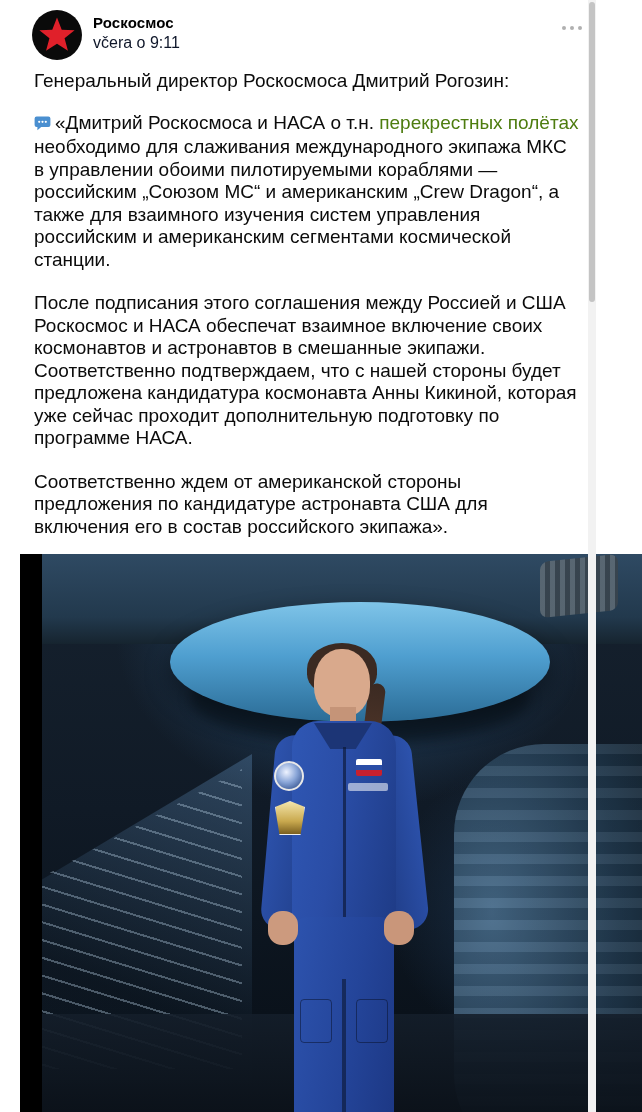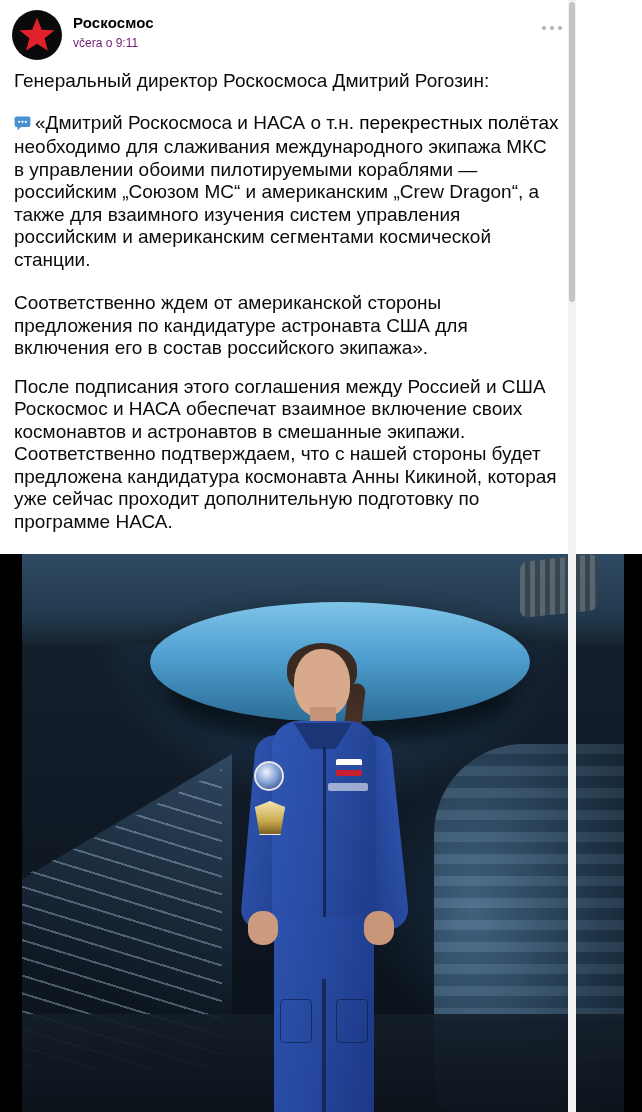--- a/index.html
+++ b/index.html
@@ -13,20 +13,21 @@
     height: 1112px;
     font-family: "Liberation Sans", sans-serif;
     color: #000000;
     overflow: hidden;
   }
   .post {
     width: 576px;
     height: 1112px;
     background: #ffffff;
     position: relative;
+    margin-left: 20px;
   }
   
   .post-header {
     display: flex;
     align-items: flex-start;
     padding: 10px 12px 6px 12px;
     position: relative;
   }
   .avatar {
     width: 50px;
@@ -53,22 +54,22 @@
     justify-content: center;
   }
   .channel-name {
     font-size: 15px;
     font-weight: bold;
     color: #000000;
     line-height: 18px;
     letter-spacing: 0.1px;
   }
   .timestamp {
-    font-size: 12px;
-    color: #701a75;
+    font-size: 16px;
+    color: #0f172a;
     line-height: 16px;
     margin-top: 3px;
   }
   .more-menu {
     position: absolute;
     right: 14px;
     top: 26px;
     display: flex;
     gap: 4px;
     cursor: pointer;
@@ -95,21 +96,21 @@
   }
   .para.last {
     margin-bottom: 16px;
   }
   .speech-icon {
     display: inline-block;
     vertical-align: -2px;
     margin-right: 4px;
   }
   a.link {
-    color: #000000;
+    color: #4d7c0f;
     text-decoration: none;
   }
   
   .photo {
     position: relative;
     width: 642px;
     height: 640px;
     overflow: hidden;
     background: #0d1117;
   }
@@ -450,23 +451,23 @@
       <span class="speech-icon">
         <svg width="17" height="15" viewBox="0 0 17 15" aria-hidden="true">
           <path d="M2.6,0.6 H14.4 A2,2 0 0 1 16.4,2.6 V9 A2,2 0 0 1 14.4,11 H7.2 L3.4,14.2 V11 H2.6 A2,2 0 0 1 0.6,9 V2.6 A2,2 0 0 1 2.6,0.6 Z" fill="#4a8fd0"></path>
           <circle cx="5.2" cy="5.8" r="1.1" fill="#ffffff"></circle>
           <circle cx="8.5" cy="5.8" r="1.1" fill="#ffffff"></circle>
           <circle cx="11.8" cy="5.8" r="1.1" fill="#ffffff"></circle>
         </svg>
       </span><span>«Дмитрий Роскосмоса и НАСА о т.н. </span><a class="link" href="#">перекрестных полётах</a><span> необходимо для слаживания международного экипажа МКС в управлении обоими пилотируемыми кораблями — российским „Союзом МС“ и американским „Crew Dragon“, а также для взаимного изучения систем управления российским и американским сегментами космической станции.</span>
     </p>
 
+    <p class="para">После подписания этого соглашения между Россией и США Роскосмос и НАСА обеспечат взаимное включение своих космонавтов и астронавтов в смешанные экипажи. Соответственно подтверждаем, что с нашей стороны будет предложена кандидатура космонавта Анны Кикиной, которая уже сейчас проходит дополнительную подготовку по программе НАСА.</p>
+
     <p class="para last">Соответственно ждем от американской стороны предложения по кандидатуре астронавта США для включения его в состав российского экипажа».</p>
-
-    <p class="para">После подписания этого соглашения между Россией и США Роскосмос и НАСА обеспечат взаимное включение своих космонавтов и астронавтов в смешанные экипажи. Соответственно подтверждаем, что с нашей стороны будет предложена кандидатура космонавта Анны Кикиной, которая уже сейчас проходит дополнительную подготовку по программе НАСА.</p>
   </div>
 
   <div class="photo">
     <div class="photo-inner">
       <div class="ceiling"></div>
       <div class="duct"></div>
       <div class="ring-shadow"></div>
       <div class="ring"></div>
       <div class="cylinder"></div>
       <div class="stairs"></div>

